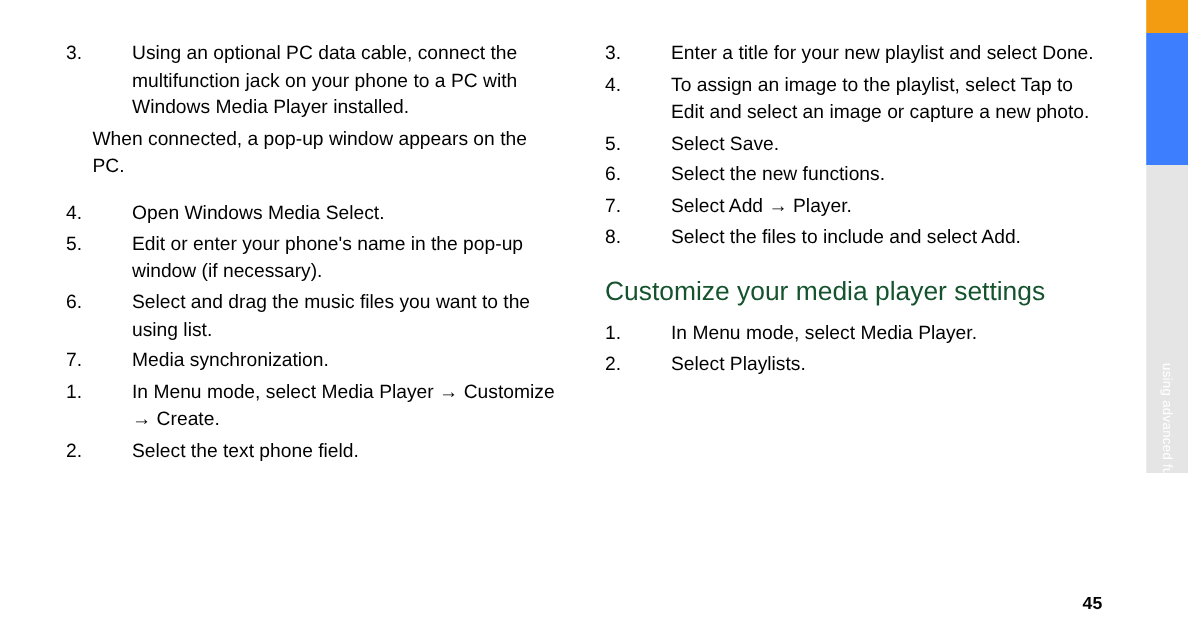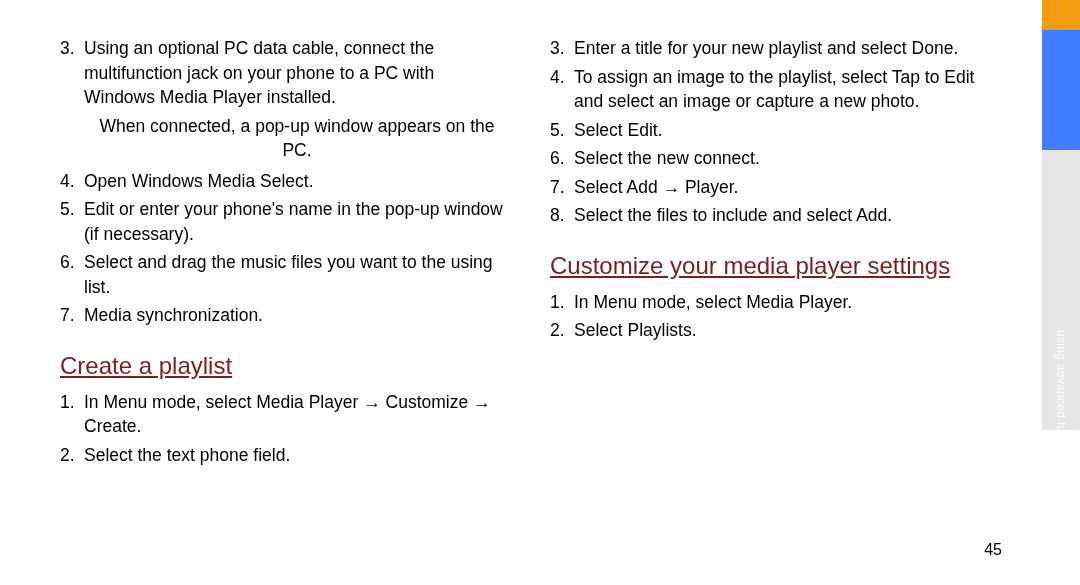--- a/index.html
+++ b/index.html
@@ -40,37 +40,36 @@
       line-height: 1.4;
       color: #000;
       margin-bottom: 4px;
     }
     li .num {
       width: 24px;
       flex-shrink: 0;
     }
     li .liText {
       flex: 1;
+      margin-left: 36px;
     }
     .para {
       font-size: 17.5px;
       line-height: 1.4;
       color: #000;
       margin-left: 24px;
       margin-top: 4px;
-      margin-bottom: 6px;
-      text-align: center;
+      margin-bottom: 18px;
     }
     .heading {
-      color: #7f1d1d;
+      color: #14532d;
       font-size: 24px;
       font-weight: 400;
       margin-top: 24px;
       margin-bottom: 10px;
-      text-decoration: underline;
     }
     .bold {
       font-weight: 400;
     }
     .tab-stack {
       position: absolute;
       right: 0;
       top: 0;
       width: 38px;
       height: 585px;
@@ -106,20 +105,21 @@
       transform: translateX(-50%);
       top: 180px;
       letter-spacing: 0.3px;
     }
     .page-number {
       position: absolute;
       bottom: 26px;
       right: 78px;
       font-size: 16px;
       color: #000;
+      font-weight: bold;
     }
   </style>
 </head>
 <body>
 
 <div class="page">
   <div class="columns">
 
     <div class="col">
       <ol>
@@ -140,21 +140,20 @@
           </li>
           <li>
             <span class="num">6.</span>
             <span class="liText">Select and drag the music files you want to the using list.</span>
           </li>
           <li>
             <span class="num">7.</span>
             <span class="liText">Media synchronization.</span>
           </li>
         </ol>
-      <h2 class="heading">Create a playlist</h2>
       <ol>
           <li>
             <span class="num">1.</span>
             <span class="liText">In Menu mode, select <span class="bold">Media Player</span> → <span class="bold">Customize</span> → <span class="bold">Create</span>.</span>
           </li>
           <li>
             <span class="num">2.</span>
             <span class="liText">Select the text phone field.</span>
           </li>
         </ol>
@@ -165,25 +164,25 @@
           <li>
             <span class="num">3.</span>
             <span class="liText">Enter a title for your new playlist and select <span class="bold">Done</span>.</span>
           </li>
           <li>
             <span class="num">4.</span>
             <span class="liText">To assign an image to the playlist, select <span class="bold">Tap to Edit</span> and select an image or capture a new photo.</span>
           </li>
           <li>
             <span class="num">5.</span>
-            <span class="liText">Select <span class="bold">Edit</span>.</span>
+            <span class="liText">Select <span class="bold">Save</span>.</span>
           </li>
           <li>
             <span class="num">6.</span>
-            <span class="liText">Select the new connect.</span>
+            <span class="liText">Select the new functions.</span>
           </li>
           <li>
             <span class="num">7.</span>
             <span class="liText">Select <span class="bold">Add</span> → <span class="bold">Player</span>.</span>
           </li>
           <li>
             <span class="num">8.</span>
             <span class="liText">Select the files to include and select <span class="bold">Add</span>.</span>
           </li>
         </ol>

